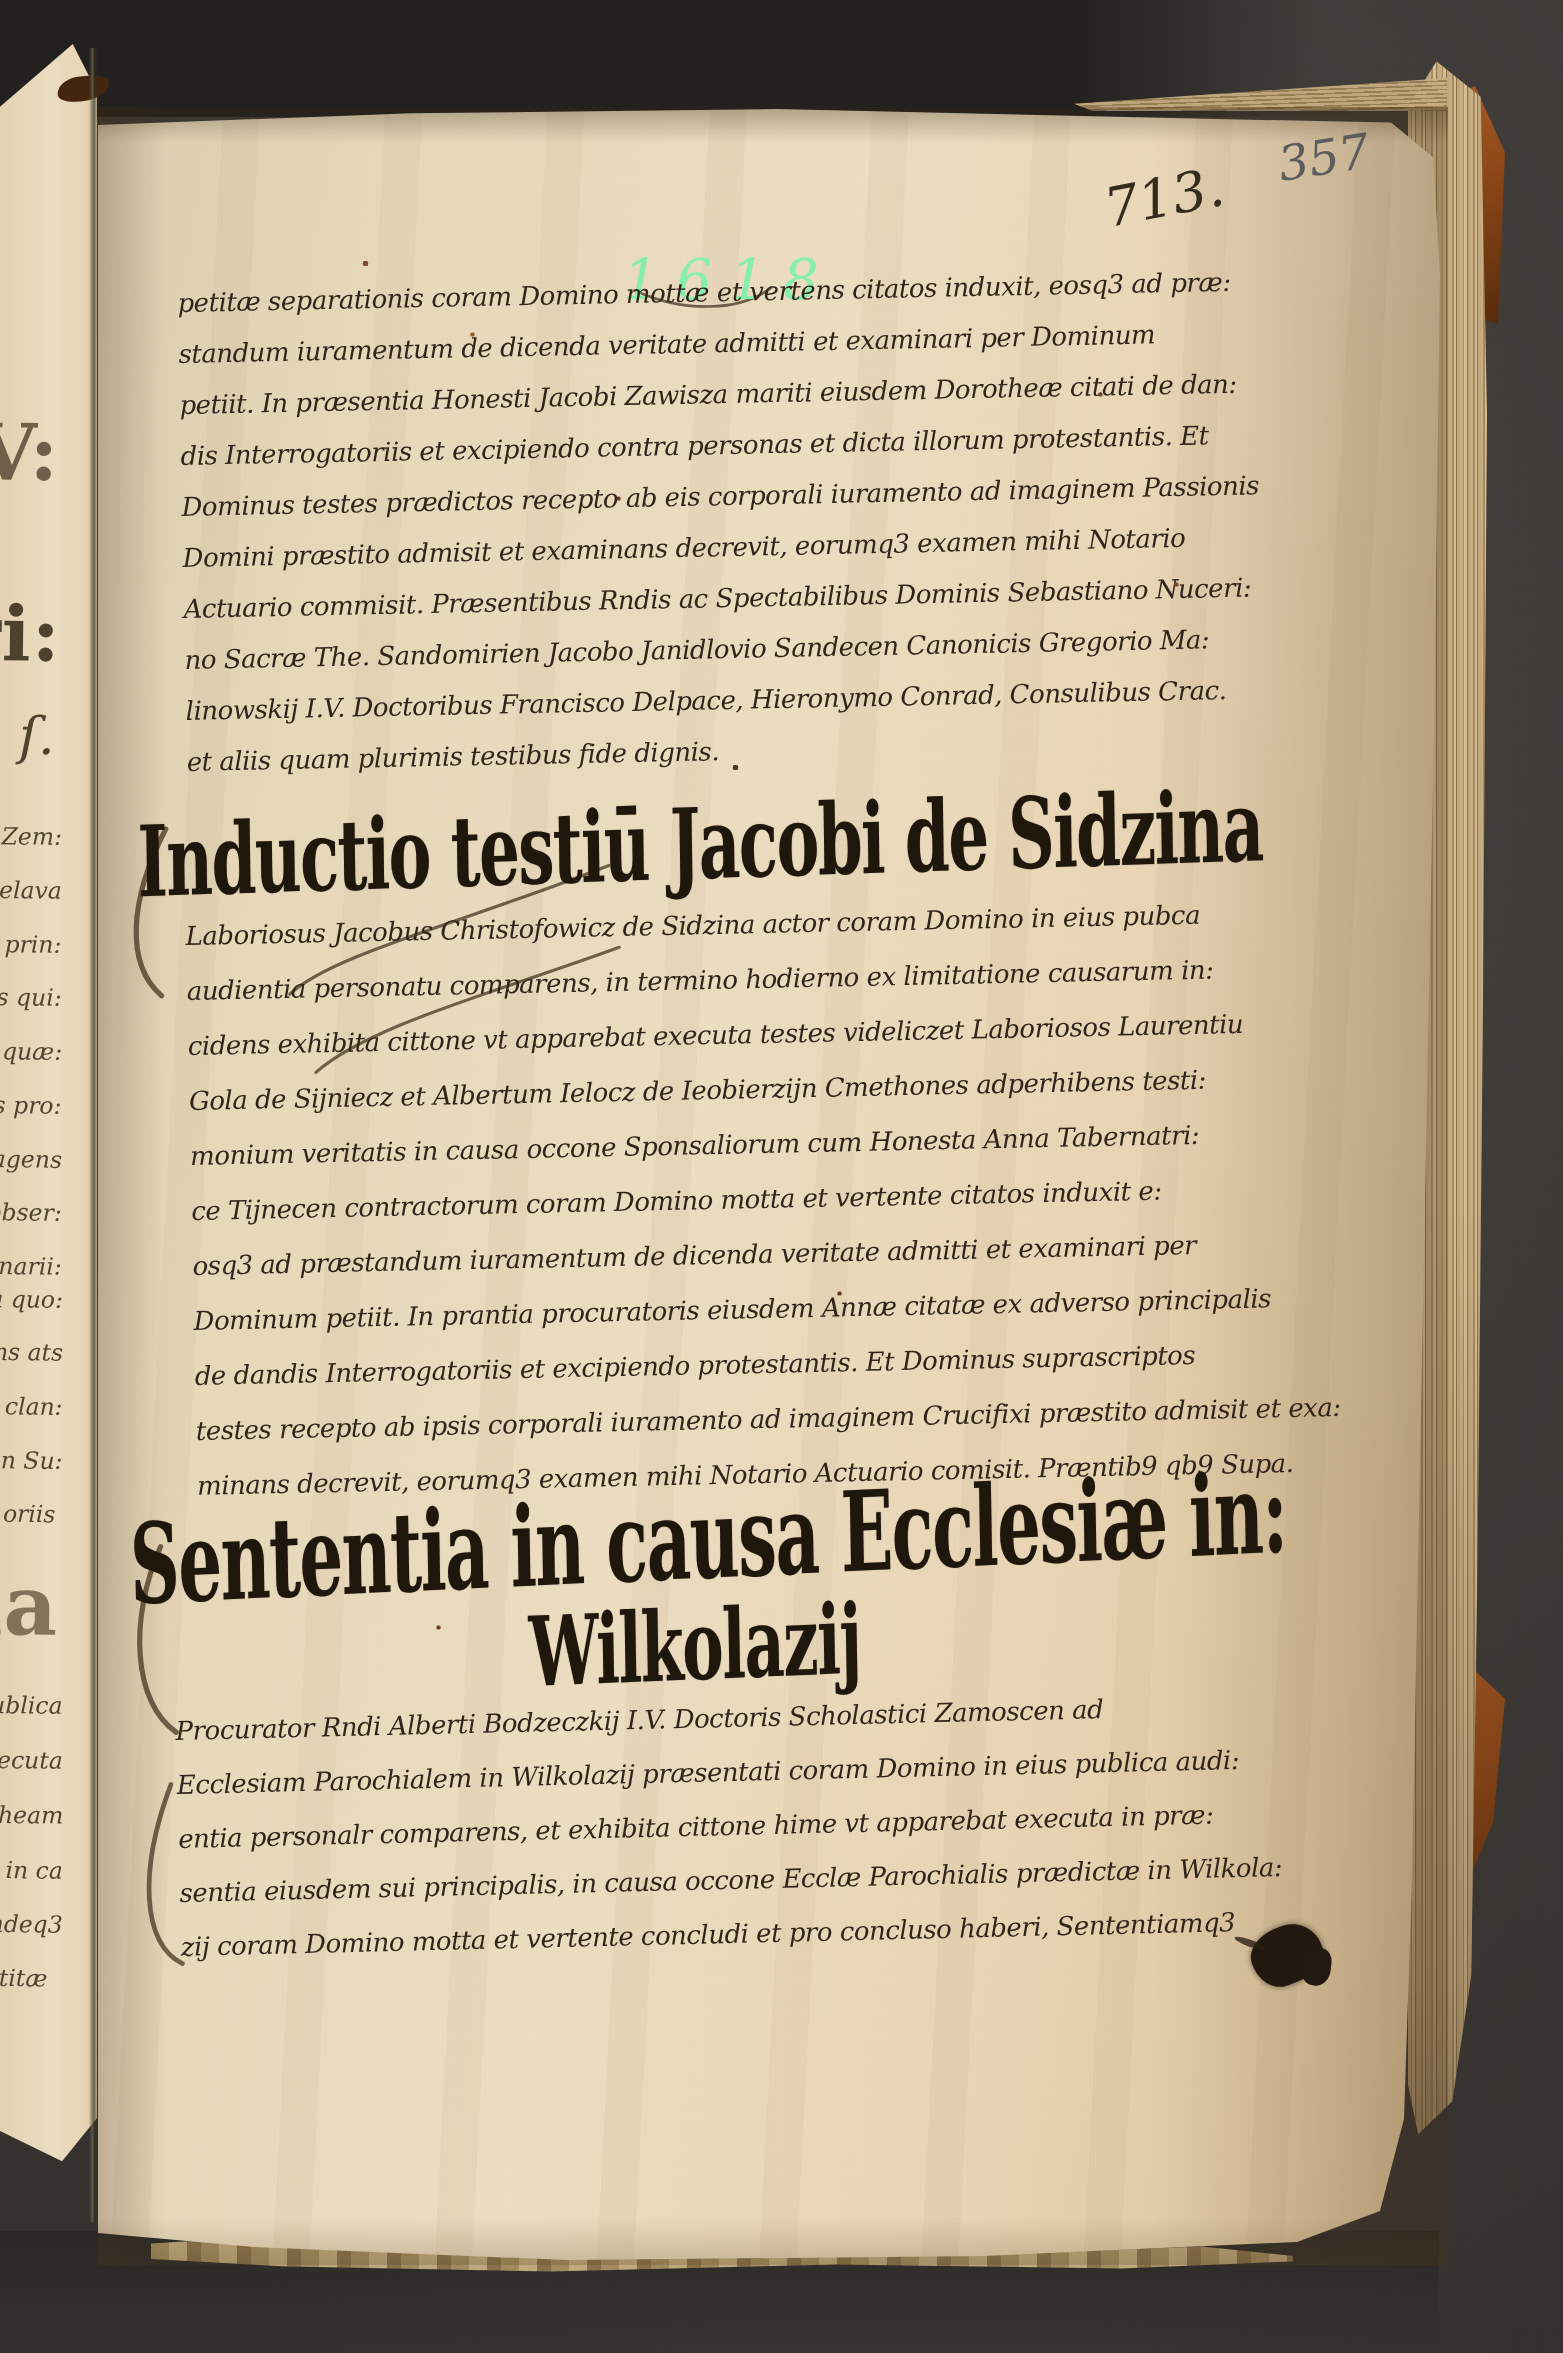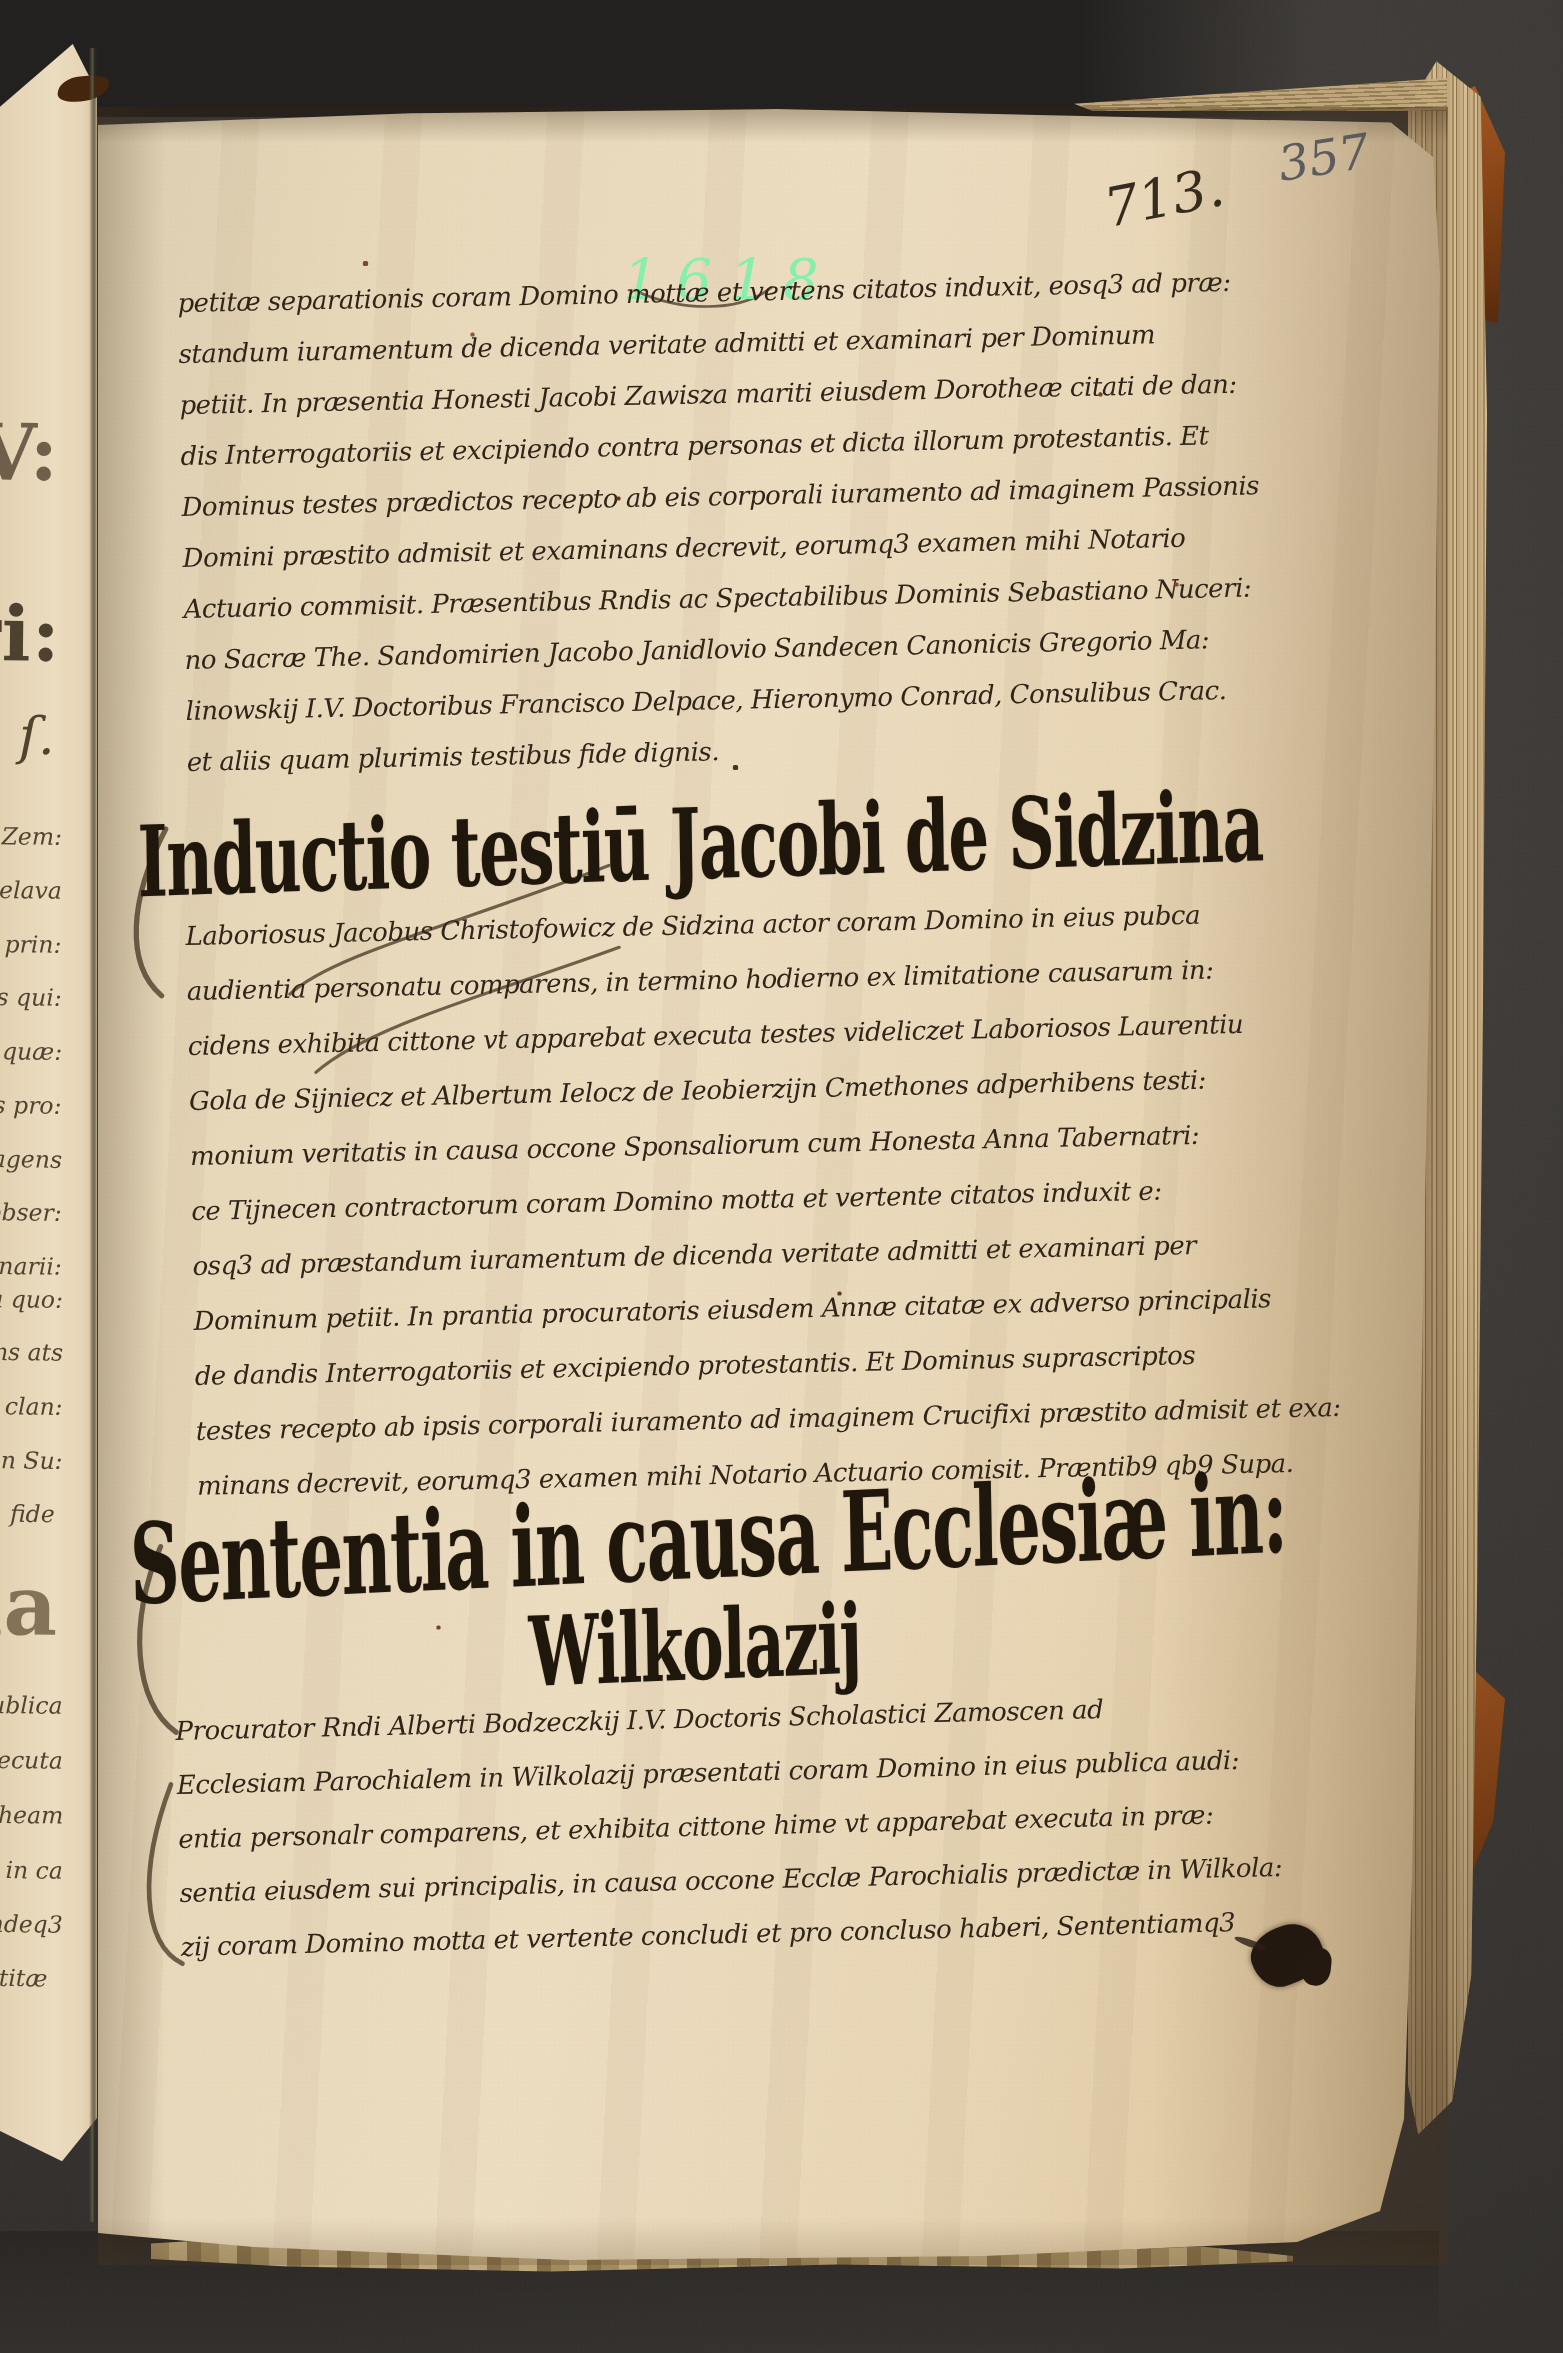--- a/index.html
+++ b/index.html
@@ -178,21 +178,21 @@
     <span class="frag" style="top:939px;right:35px">s modis qui:</span>
     <span class="frag" style="top:993px;right:35px">s debita quæ:</span>
     <span class="frag" style="top:1047px;right:35px">ntoribus pro:</span>
     <span class="frag" style="top:1101px;right:35px">o iure agens</span>
     <span class="frag" style="top:1154px;right:35px">solitos obser:</span>
     <span class="frag" style="top:1208px;right:35px">is granarii:</span>
     <span class="frag" style="top:1241px;right:34px">ræmissa quo:</span>
     <span class="frag" style="top:1294px;right:34px">equens ats</span>
     <span class="frag" style="top:1348px;right:34px">lenationis clan:</span>
     <span class="frag" style="top:1402px;right:34px">olenskij in Su:</span>
-    <span class="frag" style="top:1456px;right:42px">fide</span>
+    <span class="frag" style="top:1456px;right:42px">oriis</span>
     <span class="frag big" style="top:1512px;right:39px;font-size:83px;color:#6b5a41;opacity:.8">yna</span>
     <span class="frag" style="top:1647px;right:34px">eius publica</span>
     <span class="frag" style="top:1702px;right:34px">bat executa</span>
     <span class="frag" style="top:1757px;right:34px">orotheam</span>
     <span class="frag" style="top:1812px;right:34px">eritati in ca</span>
     <span class="frag" style="top:1866px;right:34px">, exindeq3</span>
     <span class="frag" style="top:1920px;right:50px">petitæ</span>
   </div>
   <div class="sliver"></div>
   <div class="gutter"></div>

